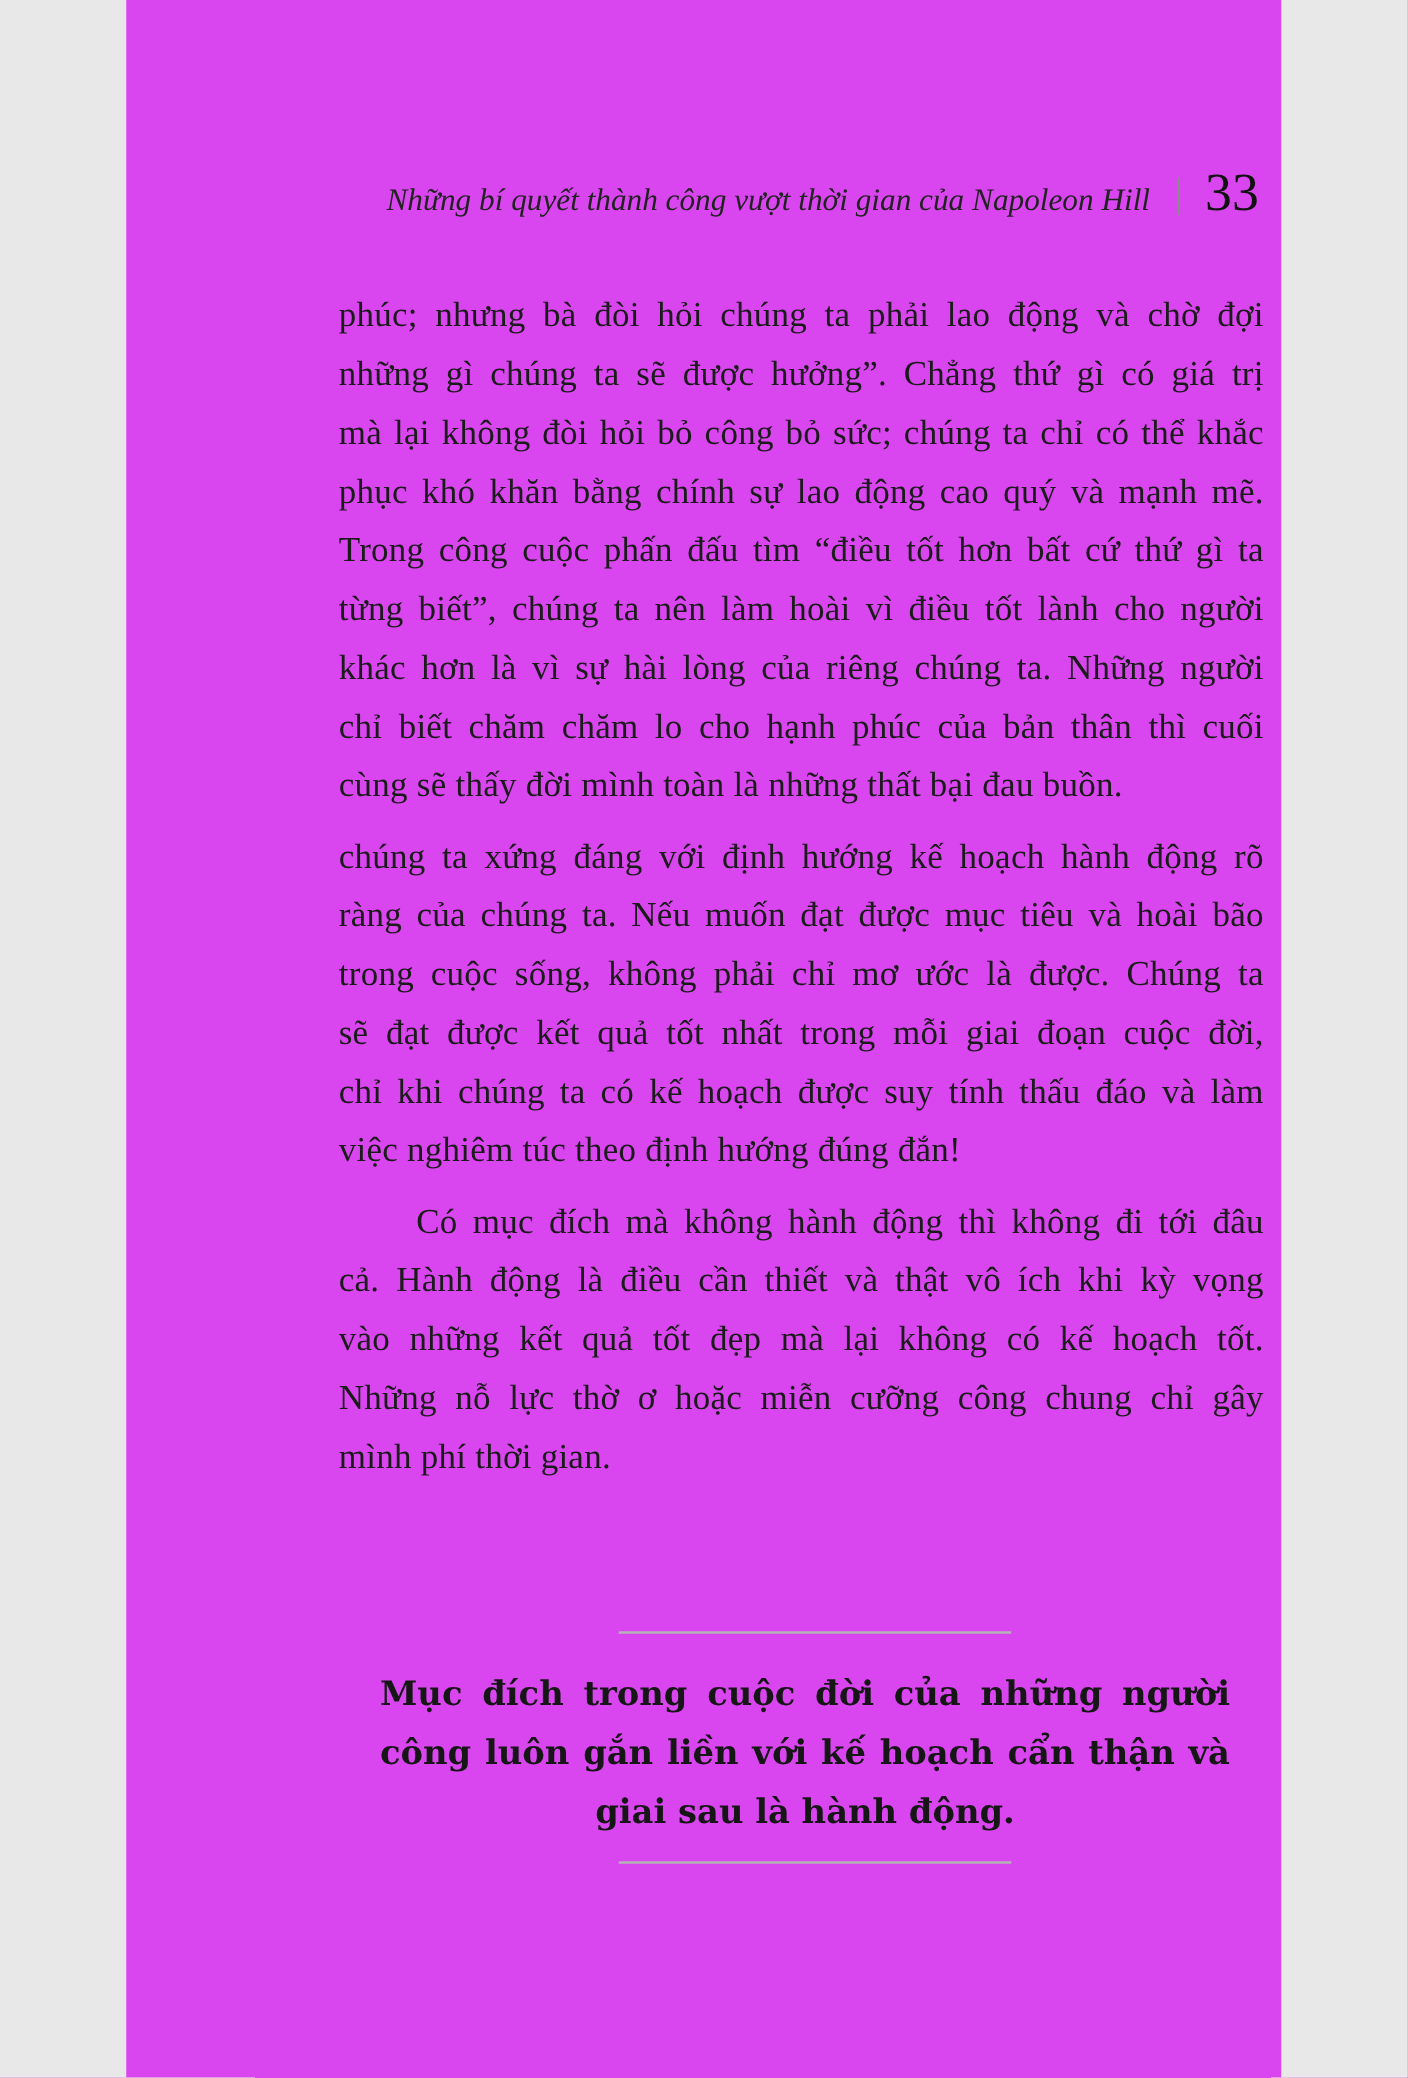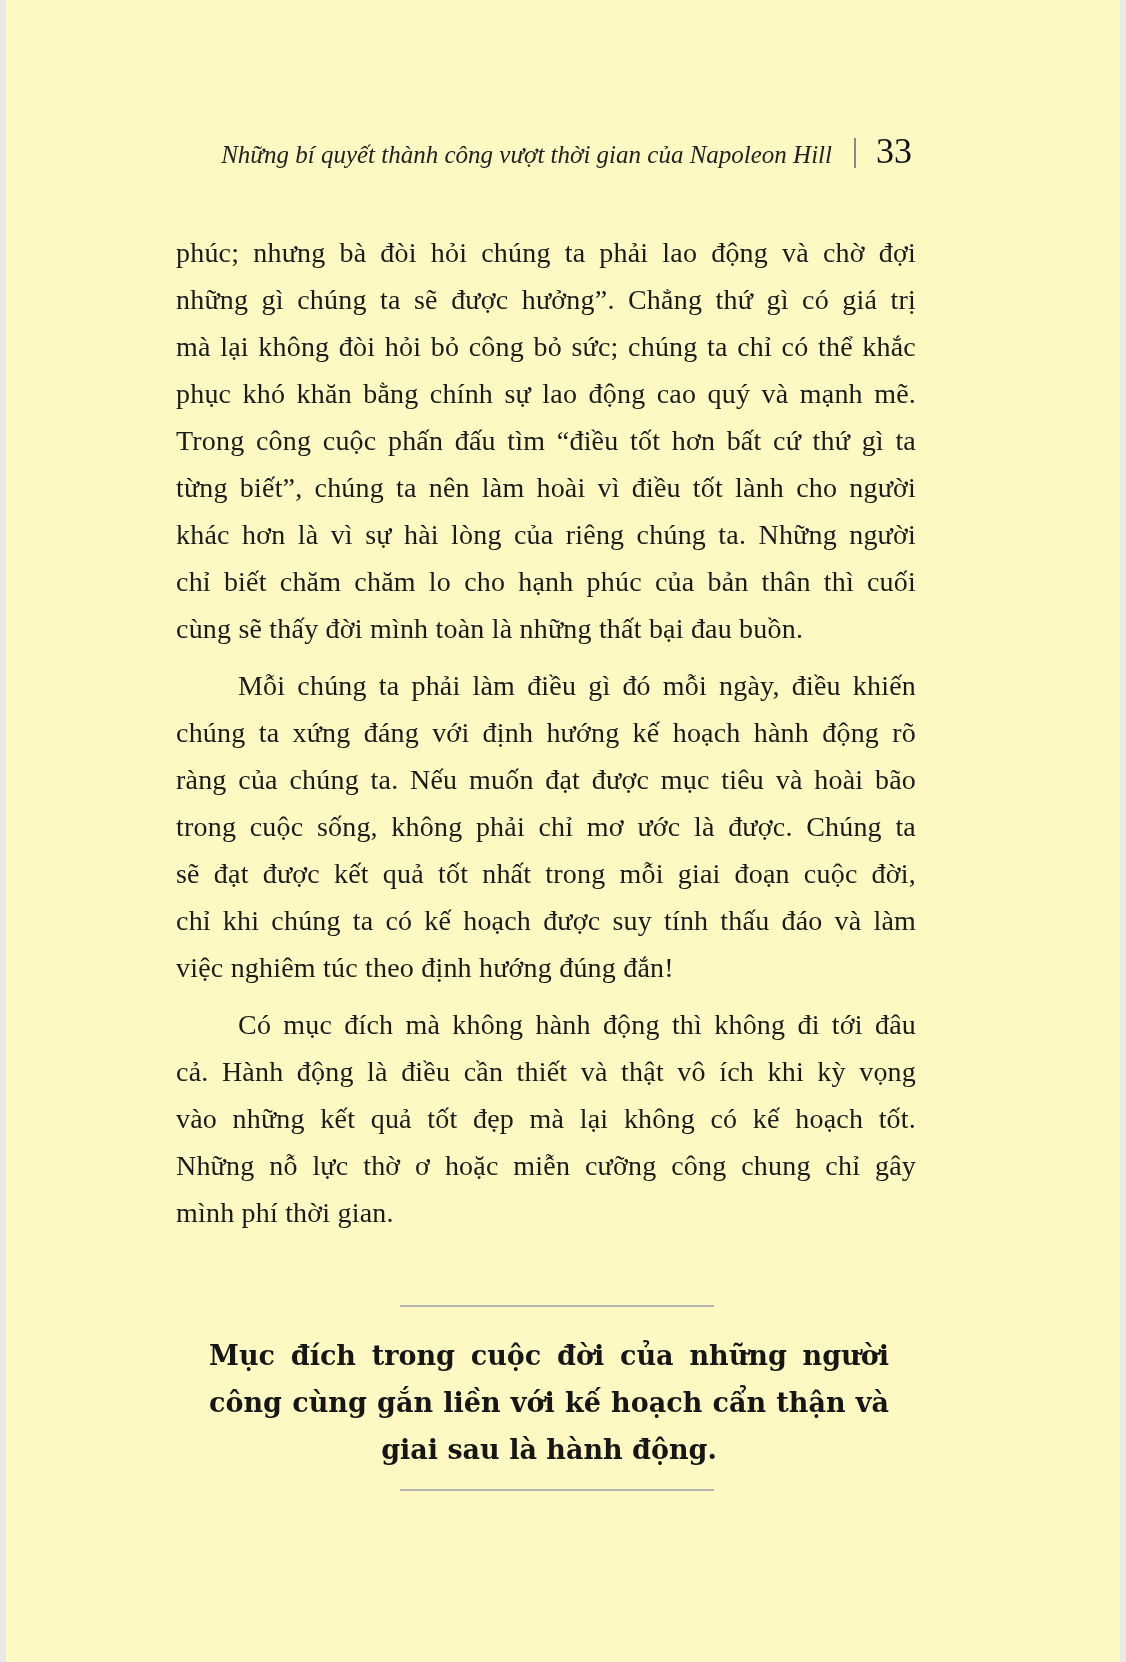--- a/index.html
+++ b/index.html
@@ -1,19 +1,19 @@
 <!DOCTYPE html>
 <html><head>
 <meta charset="utf-8">
 <style>
   html,body{margin:0;padding:0;background:#e8e8e8;}
   .page{
     position:relative;
-    width:1114px;height:1662px;
-    background:#fef9c3;
+    width:924px;height:1662px;
+    background:#d946ef;
     color:#1b1b1b;
     font-family:"Liberation Serif", serif;
     margin:0 auto;
     overflow:hidden;
   }
   
   .header{
     position:absolute;
     top:130px;left:150px;width:756px;
     display:flex;align-items:baseline;justify-content:flex-end;
@@ -26,21 +26,21 @@
   }
   .header-divider{
     display:inline-block;
     width:2px;height:30px;
     background:#8a8a8a;
     margin:0 20px 0 22px;
     align-self:center;
     transform:translateY(2px);
   }
   .page-number{
-    font-size:36px;
+    font-size:43px;
     color:#111;
   }
   
   .body{
     position:absolute;
     top:229px;left:150px;width:760px;
   }
   .paragraph{margin:0 0 10px 0;padding:0;}
   .line{
     font-size:28px;
@@ -99,21 +99,20 @@
       <div class="line">mà lại không đòi hỏi bỏ công bỏ sức; chúng ta chỉ có thể khắc</div>
       <div class="line">phục khó khăn bằng chính sự lao động cao quý và mạnh mẽ.</div>
       <div class="line">Trong công cuộc phấn đấu tìm “điều tốt hơn bất cứ thứ gì ta</div>
       <div class="line">từng biết”, chúng ta nên làm hoài vì điều tốt lành cho người</div>
       <div class="line">khác hơn là vì sự hài lòng của riêng chúng ta. Những người</div>
       <div class="line">chỉ biết chăm chăm lo cho hạnh phúc của bản thân thì cuối</div>
       <div class="line end">cùng sẽ thấy đời mình toàn là những thất bại đau buồn.</div>
     </section>
 
     <section class="paragraph">
-      <div class="line indent">Mỗi chúng ta phải làm điều gì đó mỗi ngày, điều khiến</div>
       <div class="line">chúng ta xứng đáng với định hướng kế hoạch hành động rõ</div>
       <div class="line">ràng của chúng ta. Nếu muốn đạt được mục tiêu và hoài bão</div>
       <div class="line">trong cuộc sống, không phải chỉ mơ ước là được. Chúng ta</div>
       <div class="line">sẽ đạt được kết quả tốt nhất trong mỗi giai đoạn cuộc đời,</div>
       <div class="line">chỉ khi chúng ta có kế hoạch được suy tính thấu đáo và làm</div>
       <div class="line end">việc nghiêm túc theo định hướng đúng đắn!</div>
     </section>
 
     <section class="paragraph">
       <div class="line indent">Có mục đích mà không hành động thì không đi tới đâu</div>
@@ -122,19 +121,19 @@
       <div class="line">Những nỗ lực thờ ơ hoặc miễn cưỡng công chung chỉ gây</div>
       <div class="line end">mình phí thời gian.</div>
     </section>
 
   </main>
 
   <div class="divider top"></div>
 
   <blockquote class="pull-quote">
     <div class="qline">Mục đích trong cuộc đời của những người thành</div>
-    <div class="qline">công cùng gắn liền với kế hoạch cẩn thận và</div>
+    <div class="qline">công luôn gắn liền với kế hoạch cẩn thận và</div>
     <div class="qline end">giai sau là hành động.</div>
   </blockquote>
 
   <div class="divider bottom"></div>
 
 </div>
 
 </body></html>

